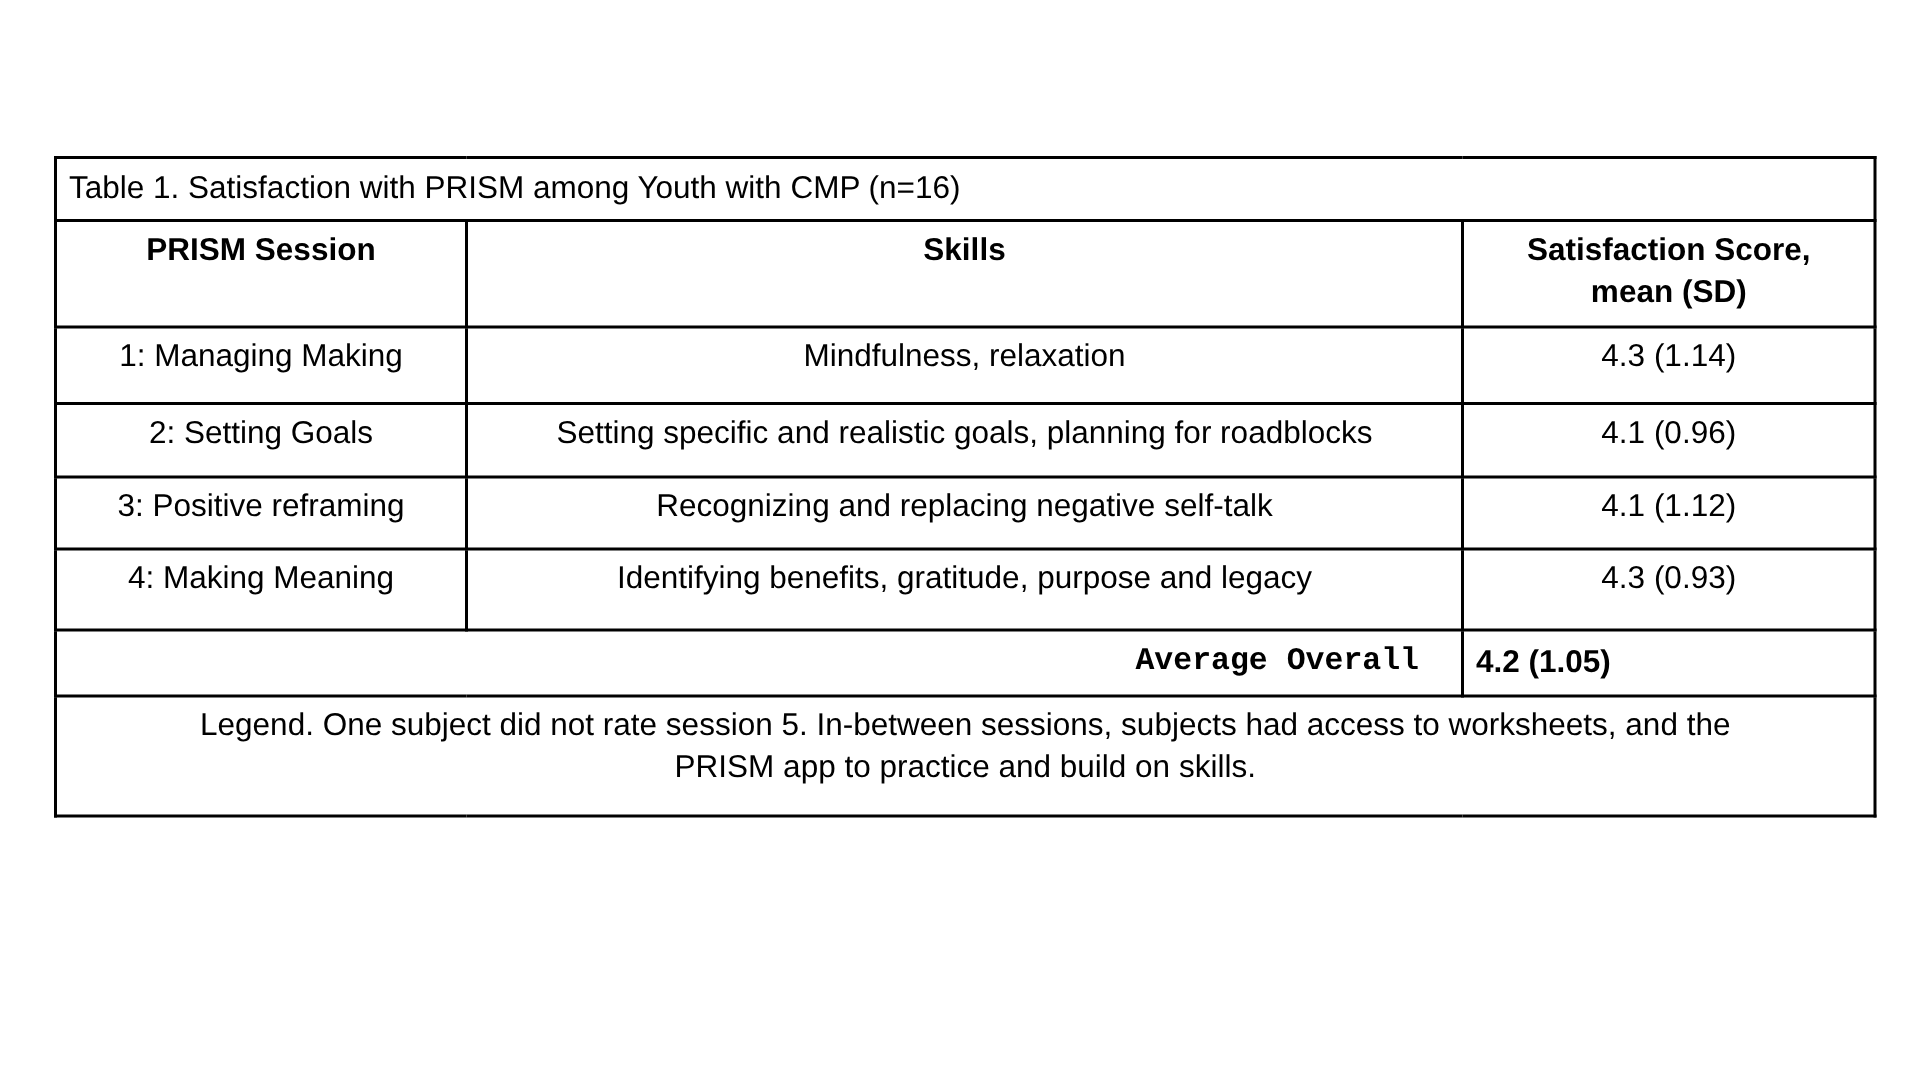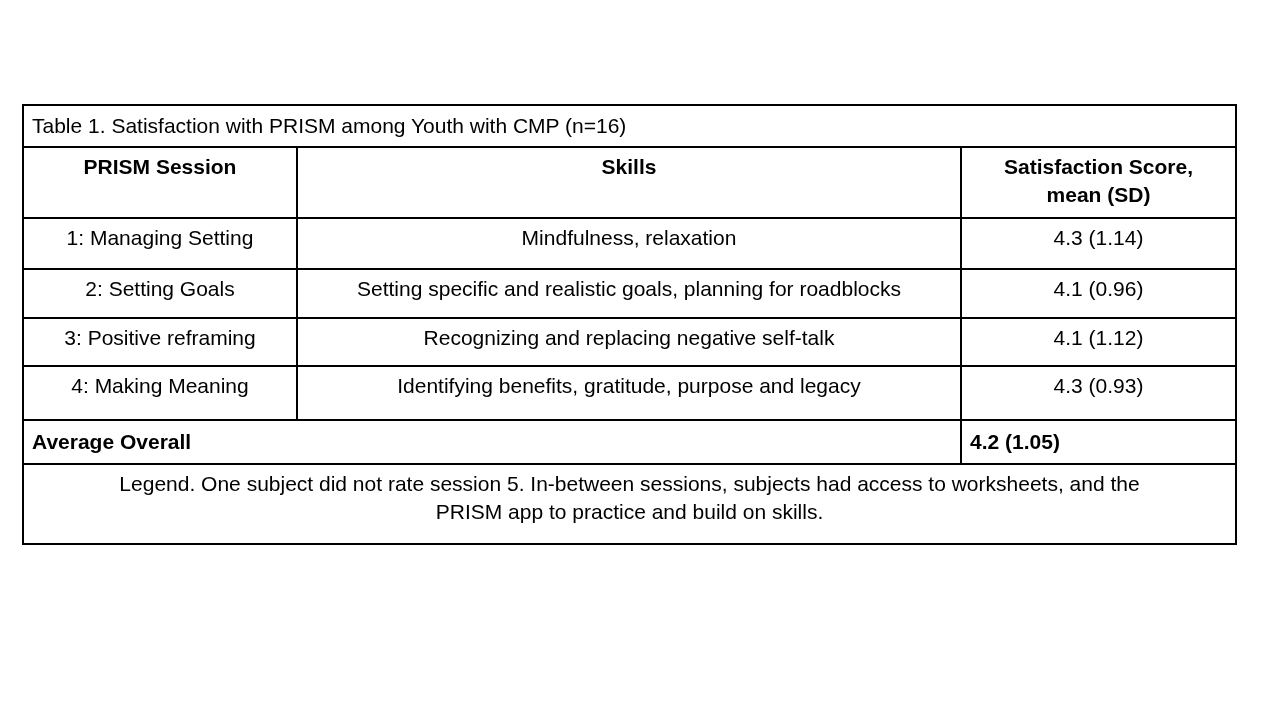--- a/index.html
+++ b/index.html
@@ -10,21 +10,21 @@
   .page {
     position: relative;
     width: 1280px;
     height: 720px;
     background: #ffffff;
     font-family: "Liberation Sans", sans-serif;
     color: #000000;
   }
   table.prism-table {
     position: absolute;
-    left: 22px;
+    left: 36px;
     top: 104px;
     width: 1213px;
     border-collapse: collapse;
     table-layout: fixed;
     font-size: 21px;
     line-height: 1.33;
     color: #000000;
   }
   table.prism-table td {
     border: 2px solid #000000;
@@ -60,21 +60,23 @@
   .row-h2 td { height: 37px; margin-top: 34px; }
   .row-h3 td { height: 36px; }
   .row-h4 td { height: 42px; }
   .row-h5 td { height: 64px; }
   .avg-row td {
     height: 32px;
     font-weight: bold;
     vertical-align: middle;
   }
   .avg-row .avg-label {
+    text-align: right;
     padding-right: 28px;
+    font-family: Liberation Mono, monospace;
   }
   .avg-row .avg-score {
     text-align: left;
   }
   .legend-row td {
     height: 68px;
     text-align: center;
     vertical-align: top;
     padding: 6px 10px;
     border-top-width: 3px;
@@ -98,21 +100,21 @@
     </tr>
 
     <tr class="header-row">
       <td>PRISM Session</td>
       <td>Skills</td>
       <td class="pre">Satisfaction Score,
 mean (SD)</td>
     </tr>
 
     <tr class="data-row row-h1">
-      <td>1: Managing Setting</td>
+      <td>1: Managing Making</td>
       <td>Mindfulness, relaxation</td>
       <td>4.3 (1.14)</td>
     </tr>
 
     <tr class="data-row row-h2">
       <td>2: Setting Goals</td>
       <td>Setting specific and realistic goals, planning for roadblocks</td>
       <td>4.1 (0.96)</td>
     </tr>
 

